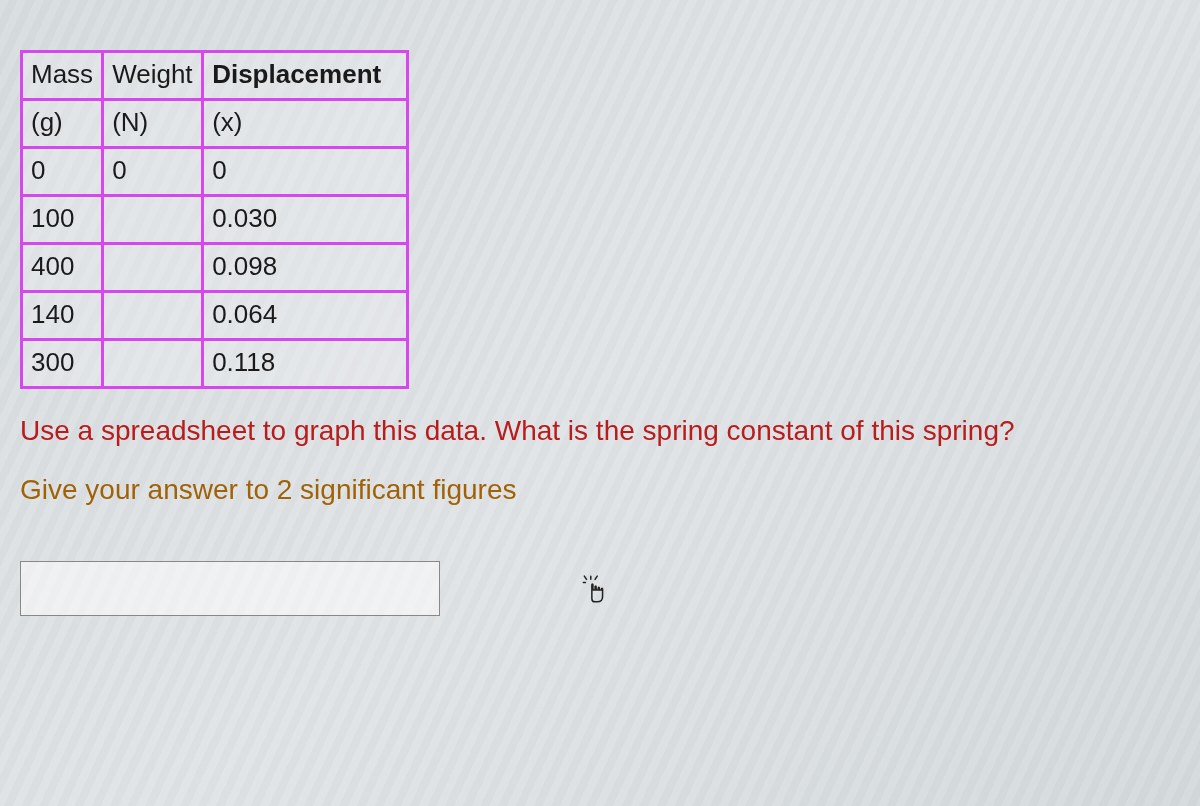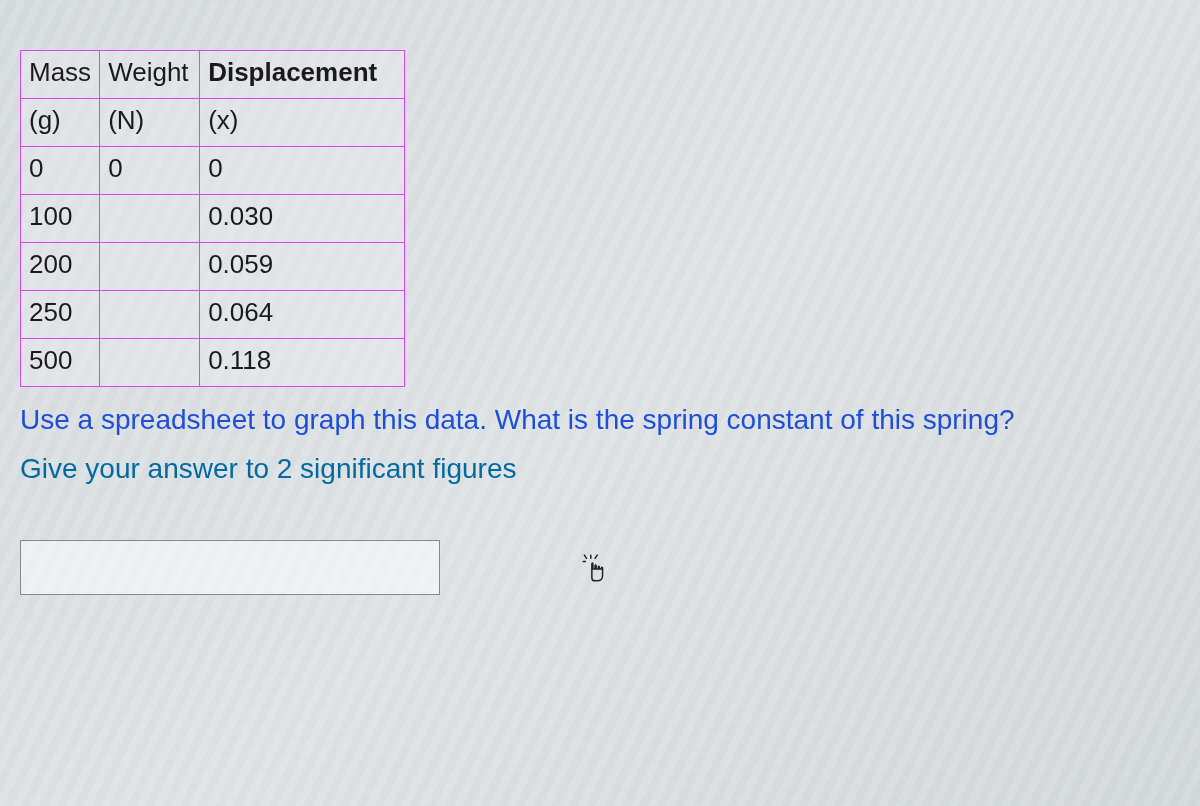--- a/index.html
+++ b/index.html
@@ -32,44 +32,44 @@
     }
     .content {
       position: relative;
       z-index: 1;
     }
     table {
       border-collapse: collapse;
       background: rgba(240,242,244,0.35);
     }
     th, td {
-      border: 1px solid #d946ef;
+      border: 3px solid #d946ef;
       padding: 6px 8px;
       font-size: 26px;
       font-weight: 400;
       text-align: left;
       vertical-align: top;
       height: 48px;
     }
     th {
       font-weight: 400;
     }
     .col-mass { width: 75px; }
     .col-weight { width: 100px; }
     .col-disp { width: 205px; font-weight: bold; }
     .question {
       font-size: 28px;
-      margin-top: 12px;
+      margin-top: 21px;
       line-height: 1.5;
-      color: #1d4ed8;
+      color: #b91c1c;
     }
     .instruction {
       font-size: 28px;
-      margin-top: 12px;
-      color: #0369a1;
+      margin-top: 22px;
+      color: #a16207;
     }
     .answer-row {
       margin-top: 55px;
       display: flex;
       align-items: center;
       gap: 140px;
     }
     .answer-input {
       width: 420px;
       height: 55px;
@@ -109,31 +109,31 @@
       <td>0</td>
       <td>0</td>
       <td>0</td>
     </tr>
     <tr>
       <td>100</td>
       <td></td>
       <td>0.030</td>
     </tr>
     <tr>
-      <td>200</td>
+      <td>400</td>
       <td></td>
-      <td>0.059</td>
+      <td>0.098</td>
     </tr>
     <tr>
-      <td>250</td>
+      <td>140</td>
       <td></td>
       <td>0.064</td>
     </tr>
     <tr>
-      <td>500</td>
+      <td>300</td>
       <td></td>
       <td>0.118</td>
     </tr>
   </tbody>
     </table>
 
   <p class="question">Use a spreadsheet to graph this data. What is the spring constant of this spring?</p>
   <p class="instruction">Give your answer to 2 significant figures</p>
 
   <div class="answer-row">

